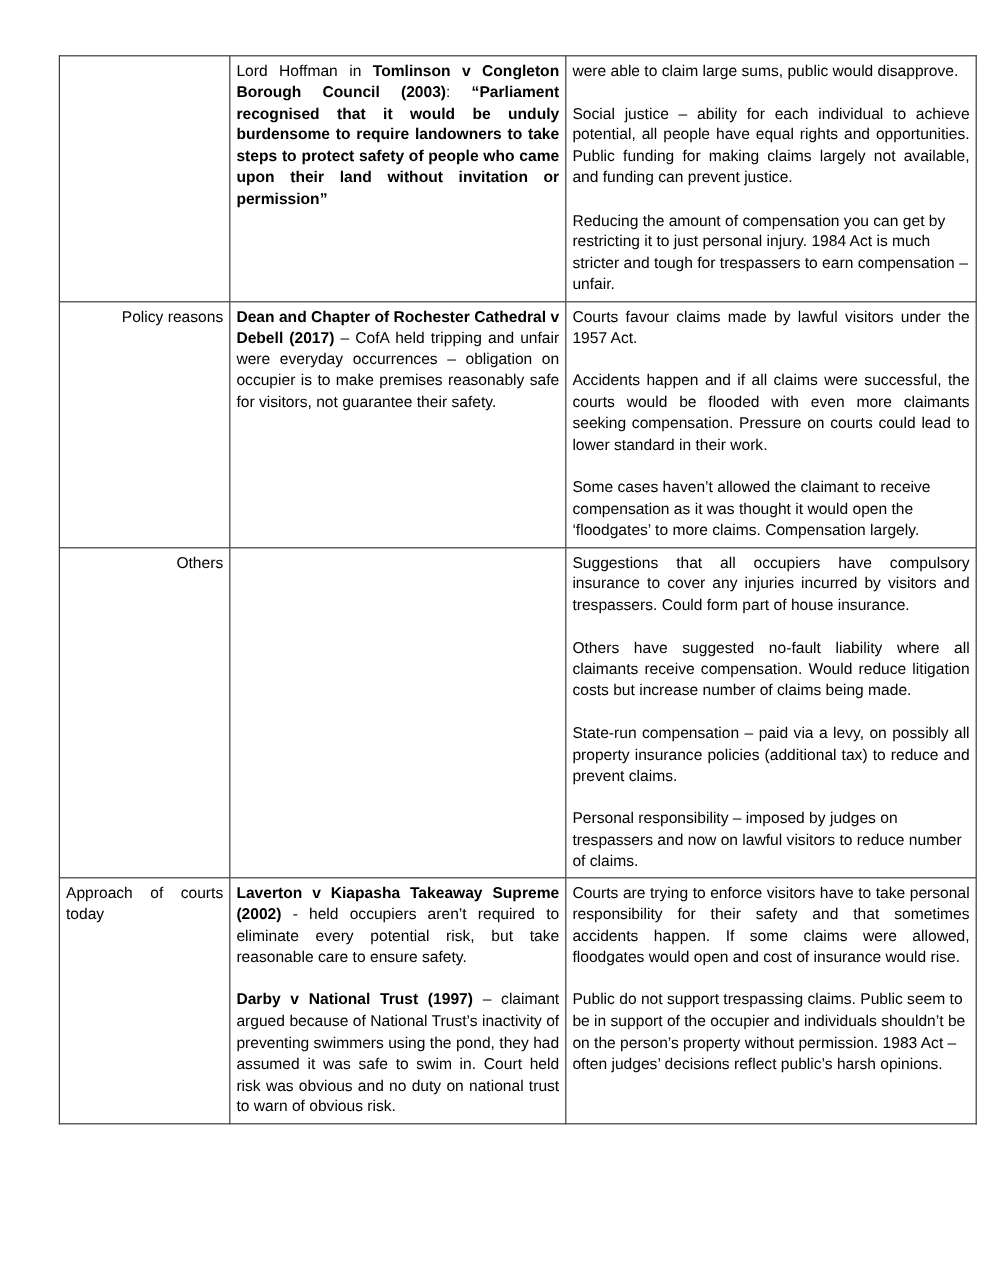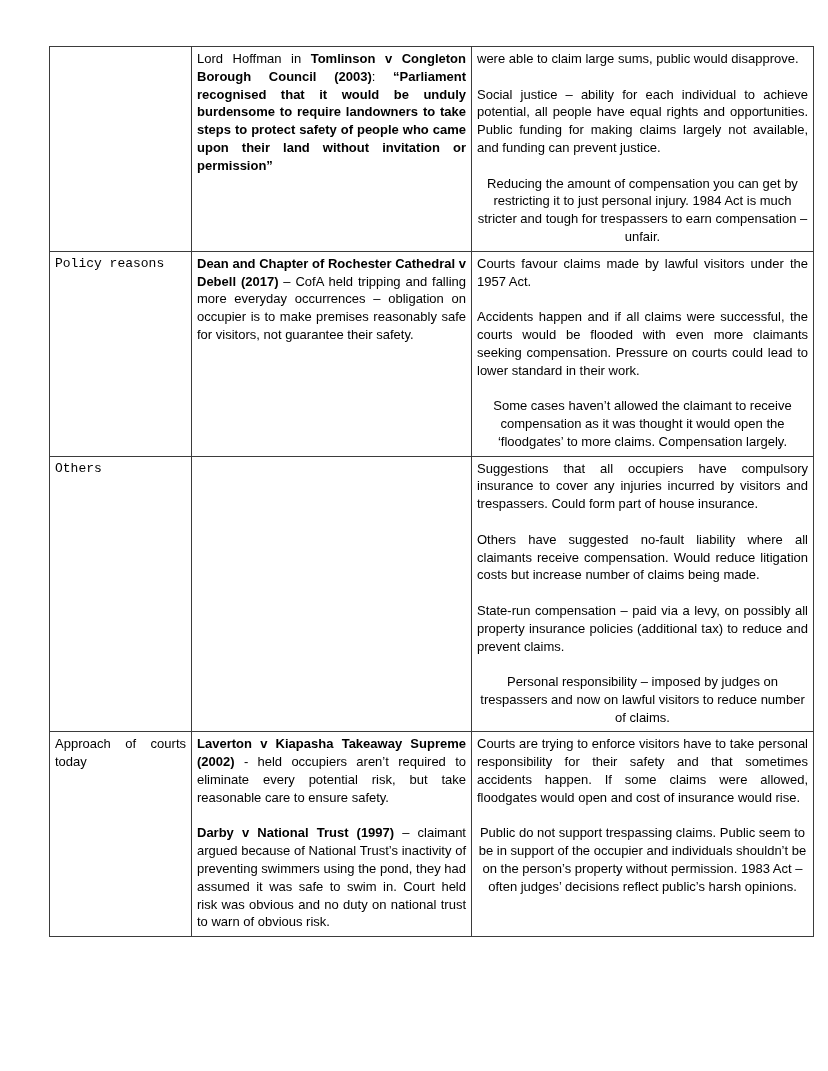--- a/index.html
+++ b/index.html
@@ -51,30 +51,29 @@
   }
   .cell-para {
     margin: 0 0 17.8px 0;
     text-align: justify;
     text-justify: inter-word;
   }
   .cell-para:last-child {
     margin-bottom: 0;
   }
   .cell-para.flush {
-    text-align: center;
+    text-align: left;
   }
   .topic-text {
     text-align: justify;
     text-justify: inter-word;
     margin: 0;
   }
   .topic-text.single {
-    text-align: left;
-    font-family: Liberation Mono, monospace;
+    text-align: right;
   }
   
   .topic-text.force-justify {
     text-align: justify;
   }
   .topic-text.force-justify::after {
     content: "";
     display: inline-block;
     width: 100%;
   }
@@ -100,21 +99,21 @@
             <p class="cell-para"><span>were able to claim large sums, public would disapprove.</span></p>
             <p class="cell-para"><span>Social justice – ability for each individual to achieve potential, all people have equal rights and opportunities. Public funding for making claims largely not available, and funding can prevent justice.</span></p>
             <p class="cell-para flush"><span>Reducing the amount of compensation you can get by restricting it to just personal injury. 1984 Act is much stricter and tough for trespassers to earn compensation – unfair.</span></p>
           </td>
         </tr>
         <tr>
           <td class="col-topic">
             <p class="topic-text single">Policy reasons</p>
           </td>
           <td class="col-case">
-            <p class="cell-para"><b>Dean and Chapter of Rochester Cathedral v Debell (2017)</b><span> – CofA held tripping and falling more everyday occurrences – obligation on occupier is to make premises reasonably safe for visitors, not guarantee their safety.</span></p>
+            <p class="cell-para"><b>Dean and Chapter of Rochester Cathedral v Debell (2017)</b><span> – CofA held tripping and unfair were everyday occurrences – obligation on occupier is to make premises reasonably safe for visitors, not guarantee their safety.</span></p>
           </td>
           <td class="col-eval">
             <p class="cell-para"><span>Courts favour claims made by lawful visitors under the 1957 Act.</span></p>
             <p class="cell-para"><span>Accidents happen and if all claims were successful, the courts would be flooded with even more claimants seeking compensation. Pressure on courts could lead to lower standard in their work.</span></p>
             <p class="cell-para flush"><span>Some cases haven’t allowed the claimant to receive compensation as it was thought it would open the ‘floodgates’ to more claims. Compensation largely.</span></p>
           </td>
         </tr>
         <tr>
           <td class="col-topic">
             <p class="topic-text single">Others</p>

